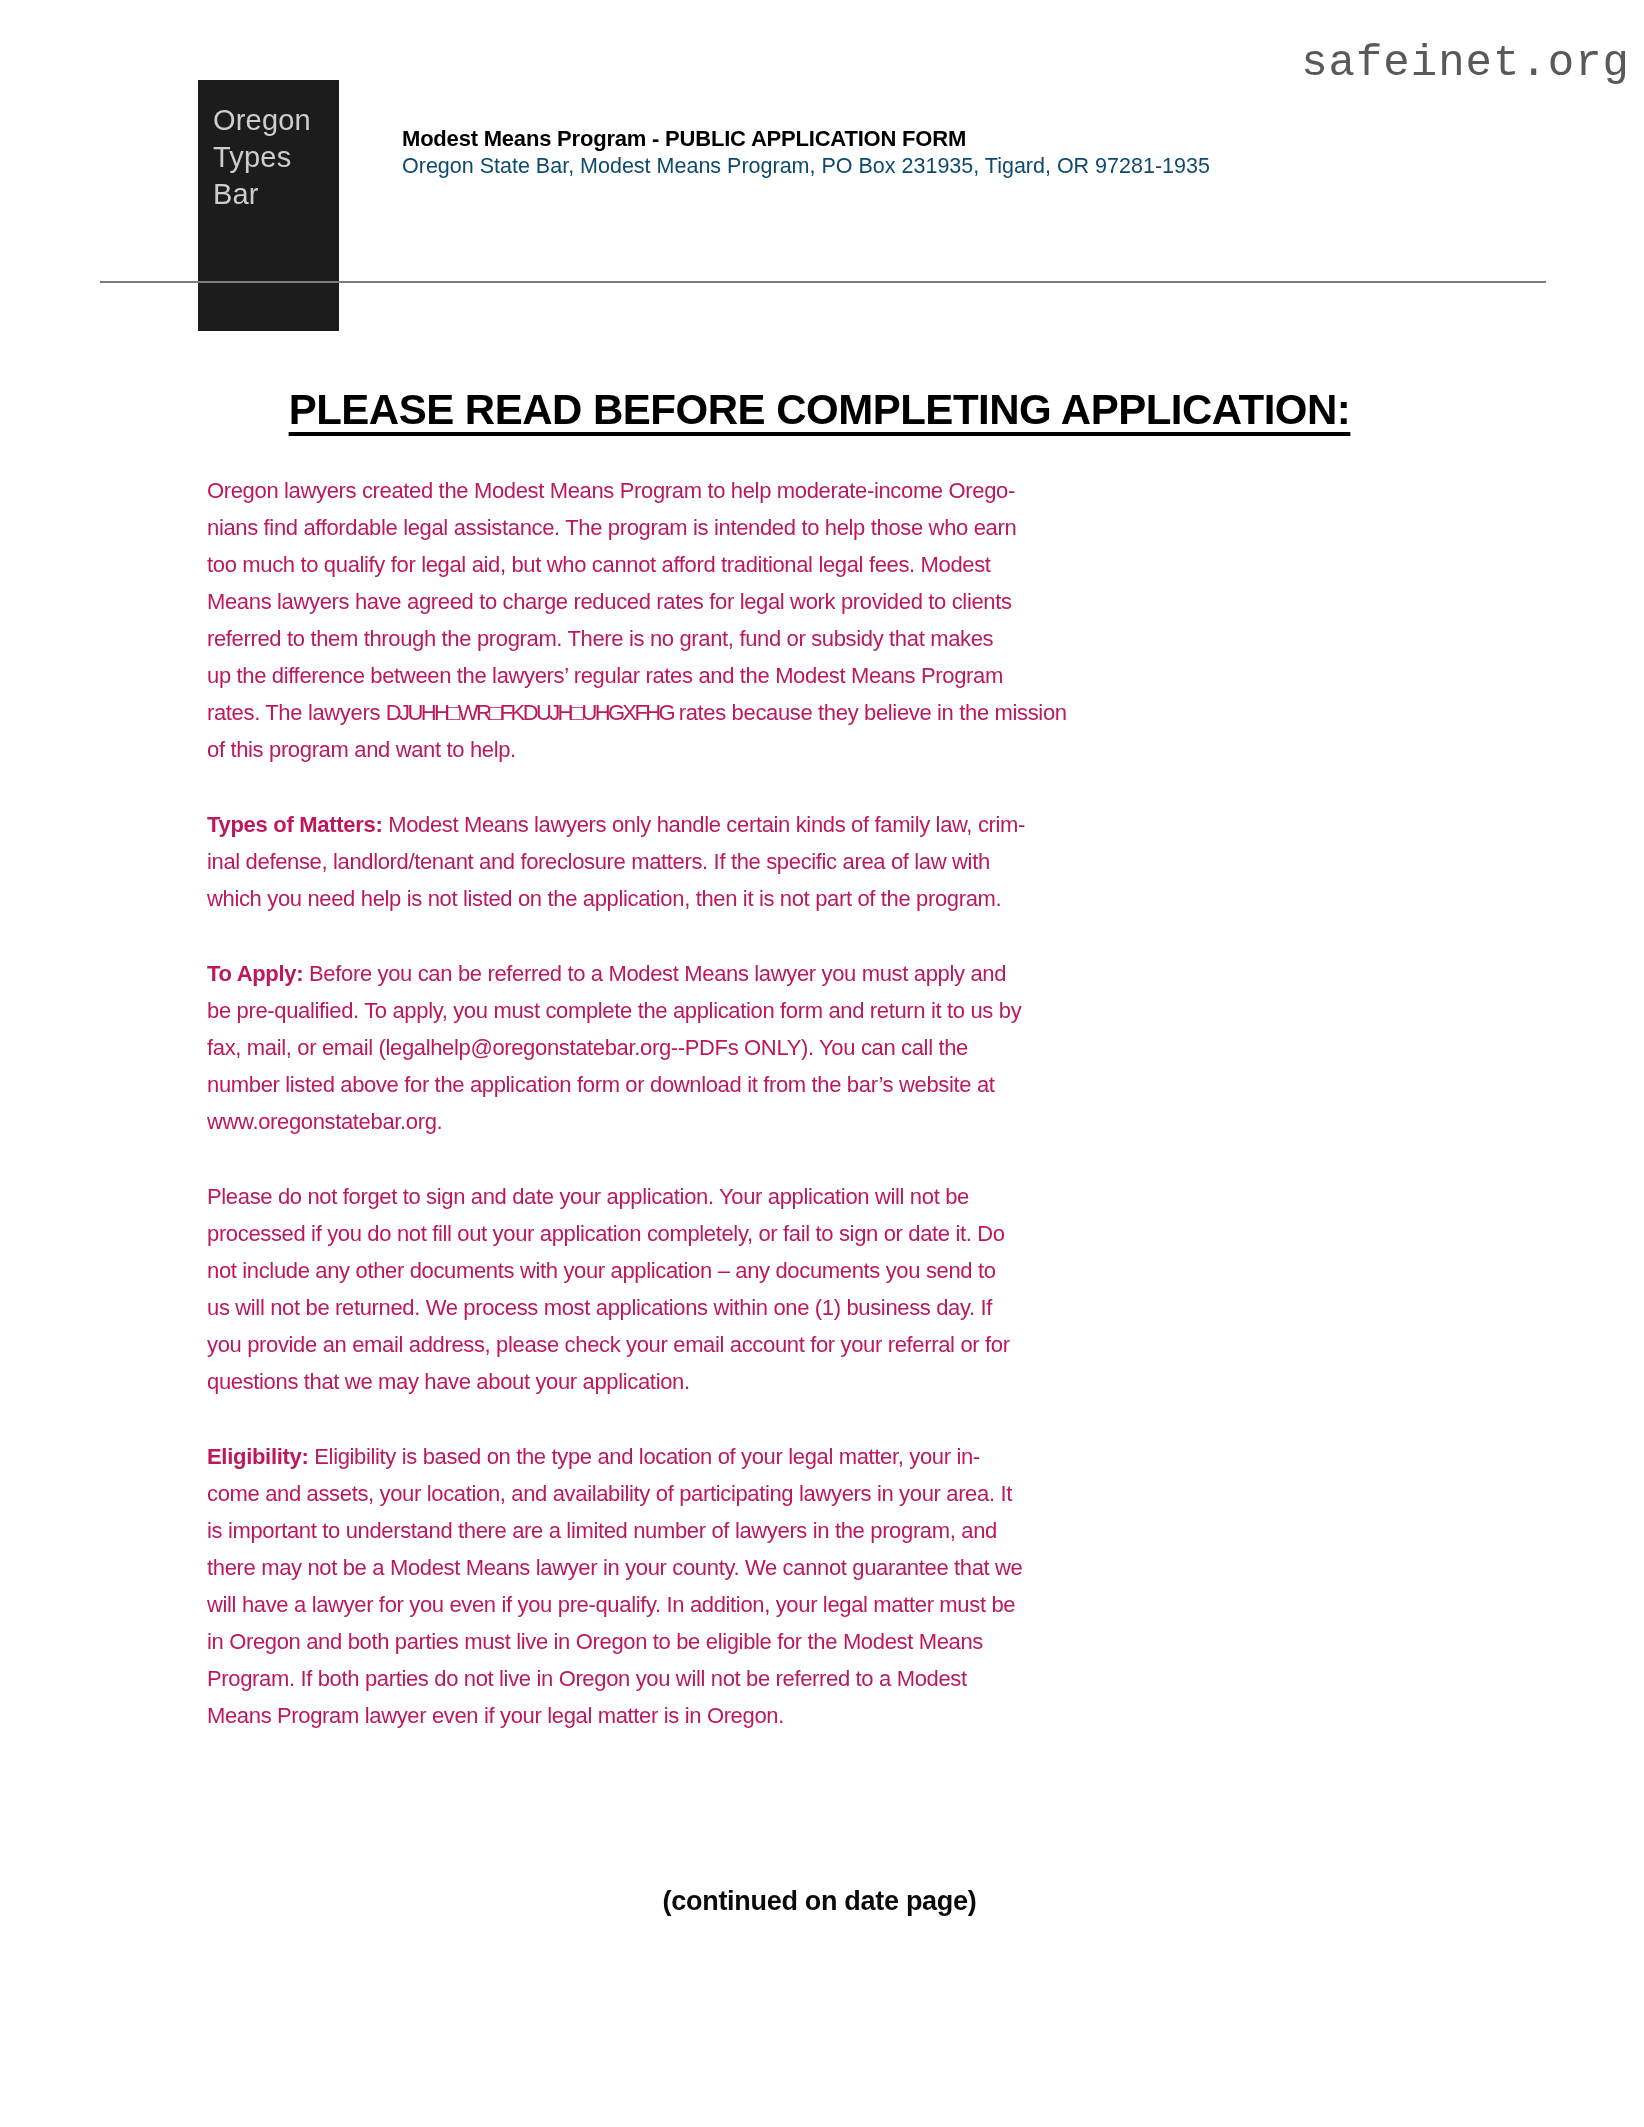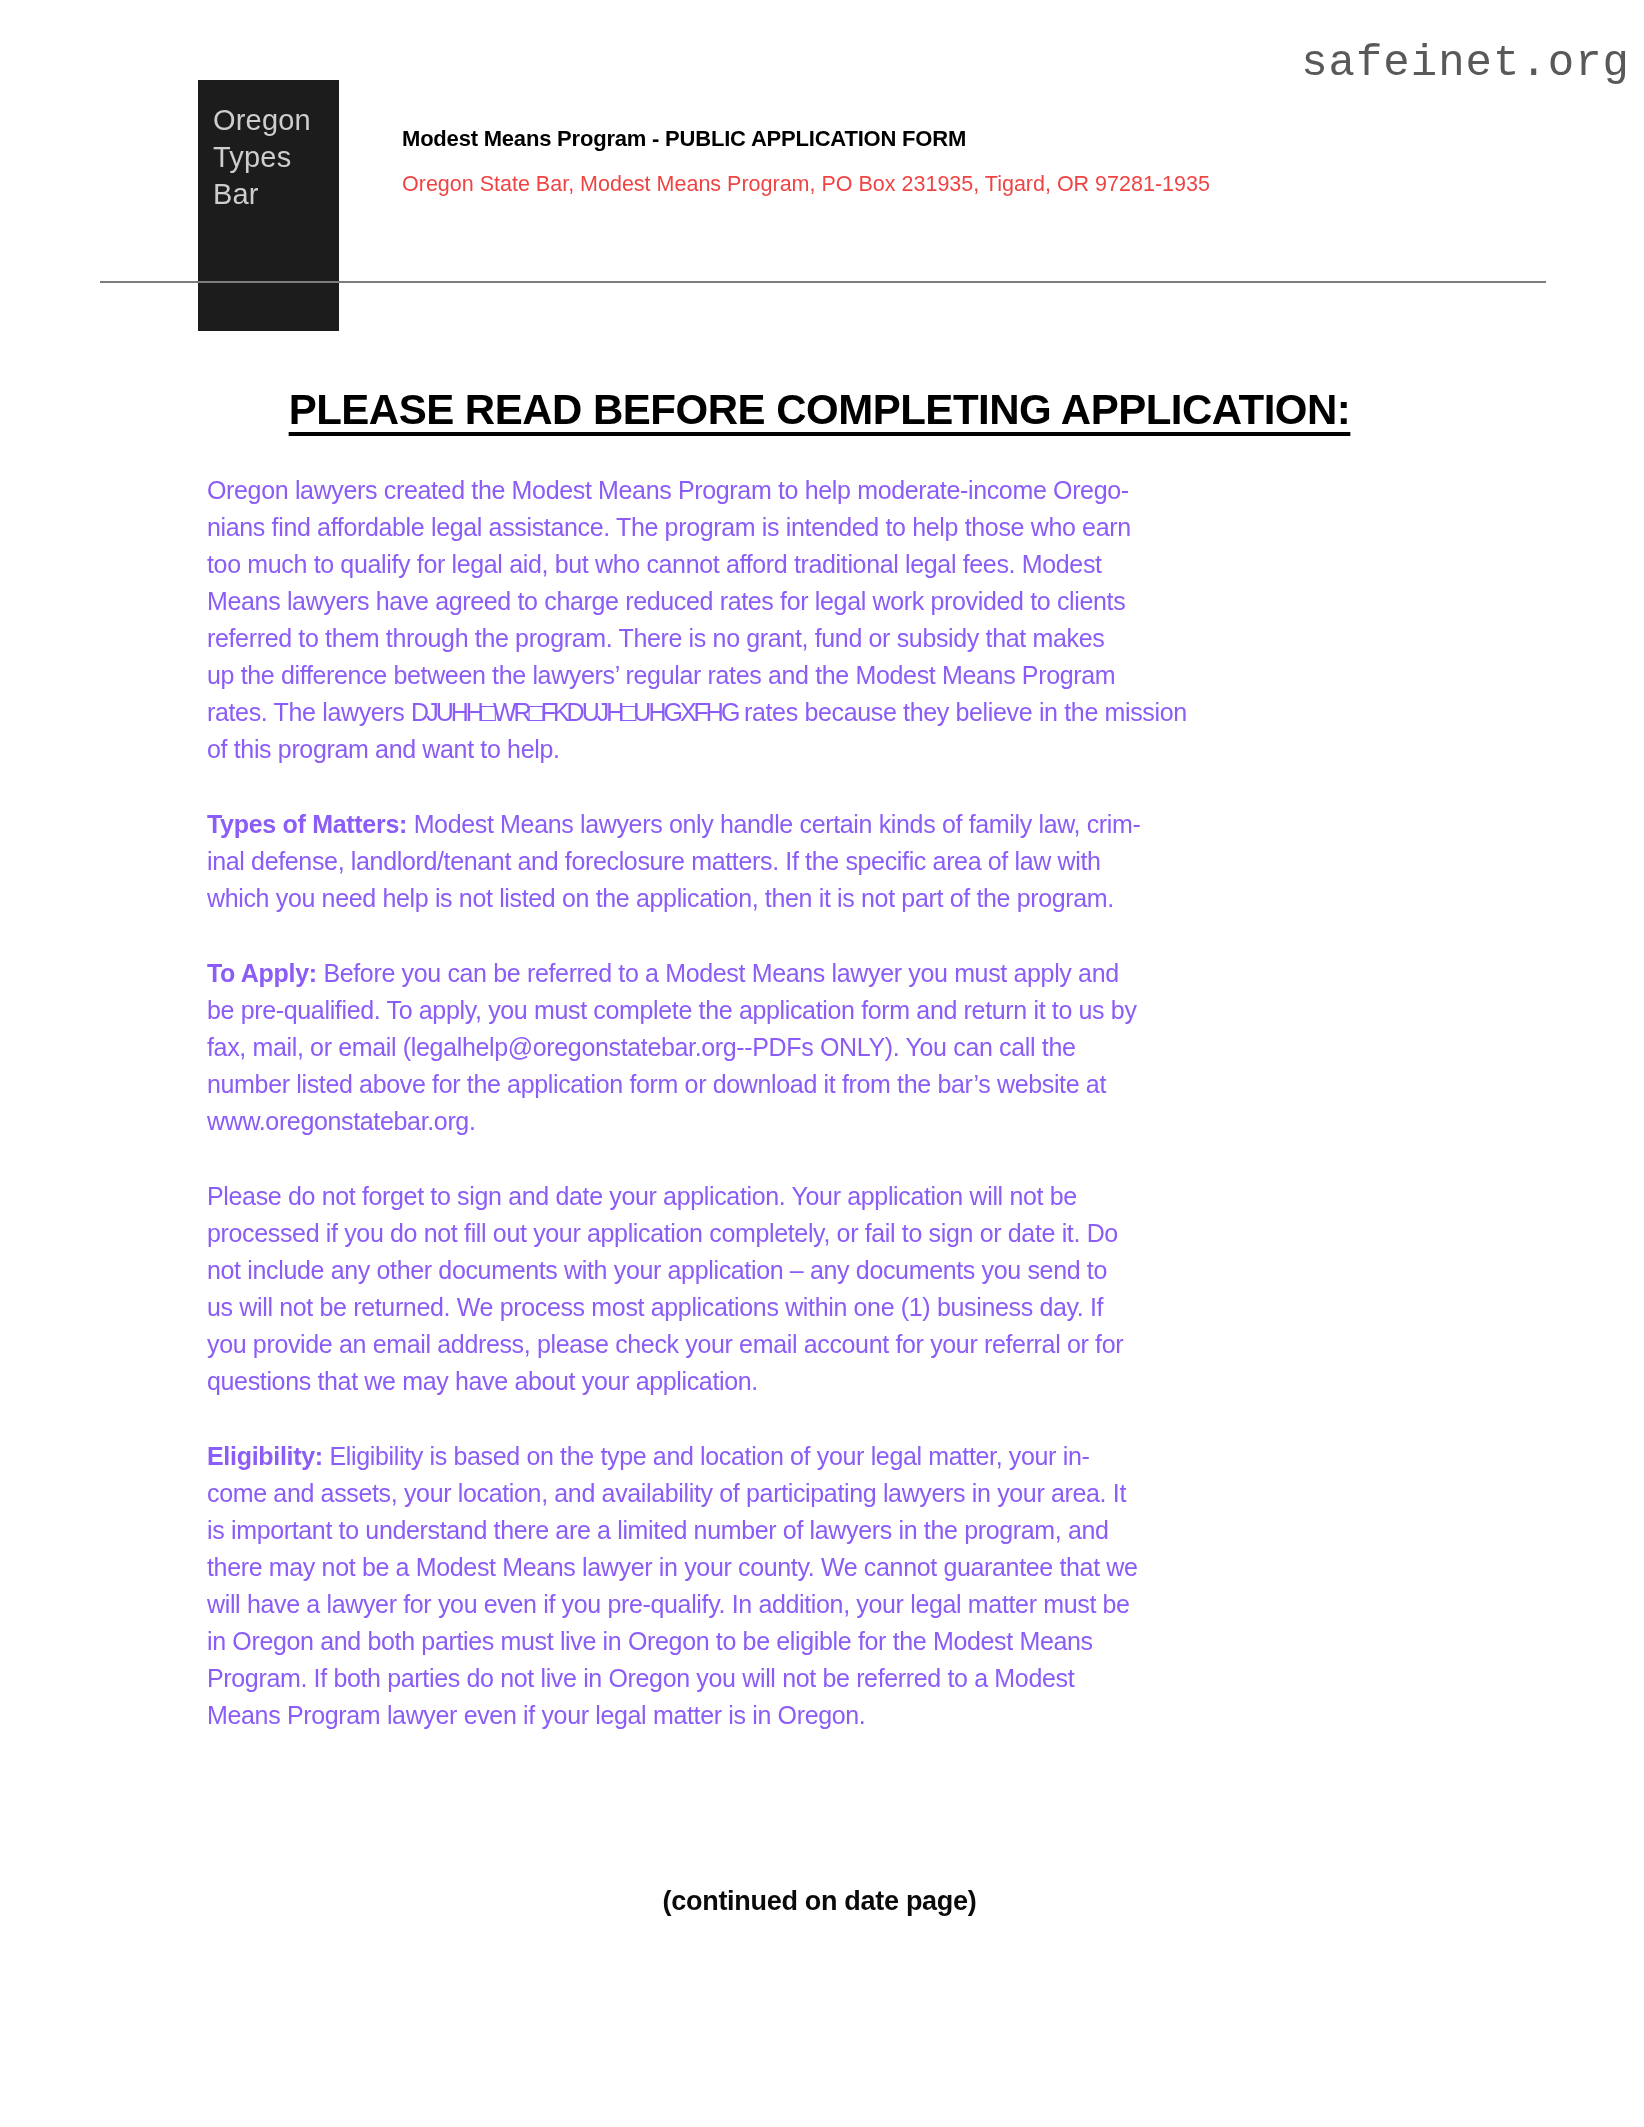--- a/index.html
+++ b/index.html
@@ -26,21 +26,21 @@
     background:#1c1c1c;
     box-sizing:border-box;
     padding:22px 0 0 15px;
     color:#cdcdcd;
     font-size:29px; line-height:1.28; letter-spacing:0.2px;
   }
   .header-text { position:absolute; left:402px; top:126px; }
   .header-title {
     font-size:22px; font-weight:bold; letter-spacing:-0.2px; color:#000;
   }
-  .header-sub { font-size:21.5px; margin-top:20px; color:#ef4444; }
+  .header-sub { font-size:21.5px; margin-top:2px; color:#0c4a6e; }
   .header-phones { font-size:21.5px; margin-top:7px; color:#111; }
   .header-phones span { margin-right:42px; }
   .header-phones span:last-child { margin-right:0; }
   .rule {
     position:absolute; left:100px; right:98px; top:281px;
     height:2px; background:#7d7d7d;
   }
 
   
   .content { position:absolute; left:207px; top:340px; width:1225px; }
@@ -48,23 +48,23 @@
     margin:46px 0 0 0;
     text-align:center;
     font-size:42px; font-weight:bold; letter-spacing:-0.5px;
     text-decoration:underline;
     text-decoration-thickness:4px;
     text-underline-offset:8px;
     color:#000;
   }
   p.body {
     margin:38px 0 0 0;
-    font-size:25px; line-height:37px; letter-spacing:-0.35px;
+    font-size:22px; line-height:37px; letter-spacing:-0.35px;
     white-space:pre-line;
-    color:#8b5cf6;
+    color:#be185d;
   }
   p.body strong { letter-spacing:-0.3px; }
   .glitch { letter-spacing:-0.12em; }
   .continued {
     margin-top:152px;
     text-align:center;
     font-size:27px; font-weight:bold; letter-spacing:-0.3px;
   }
 </style>
 </head>

